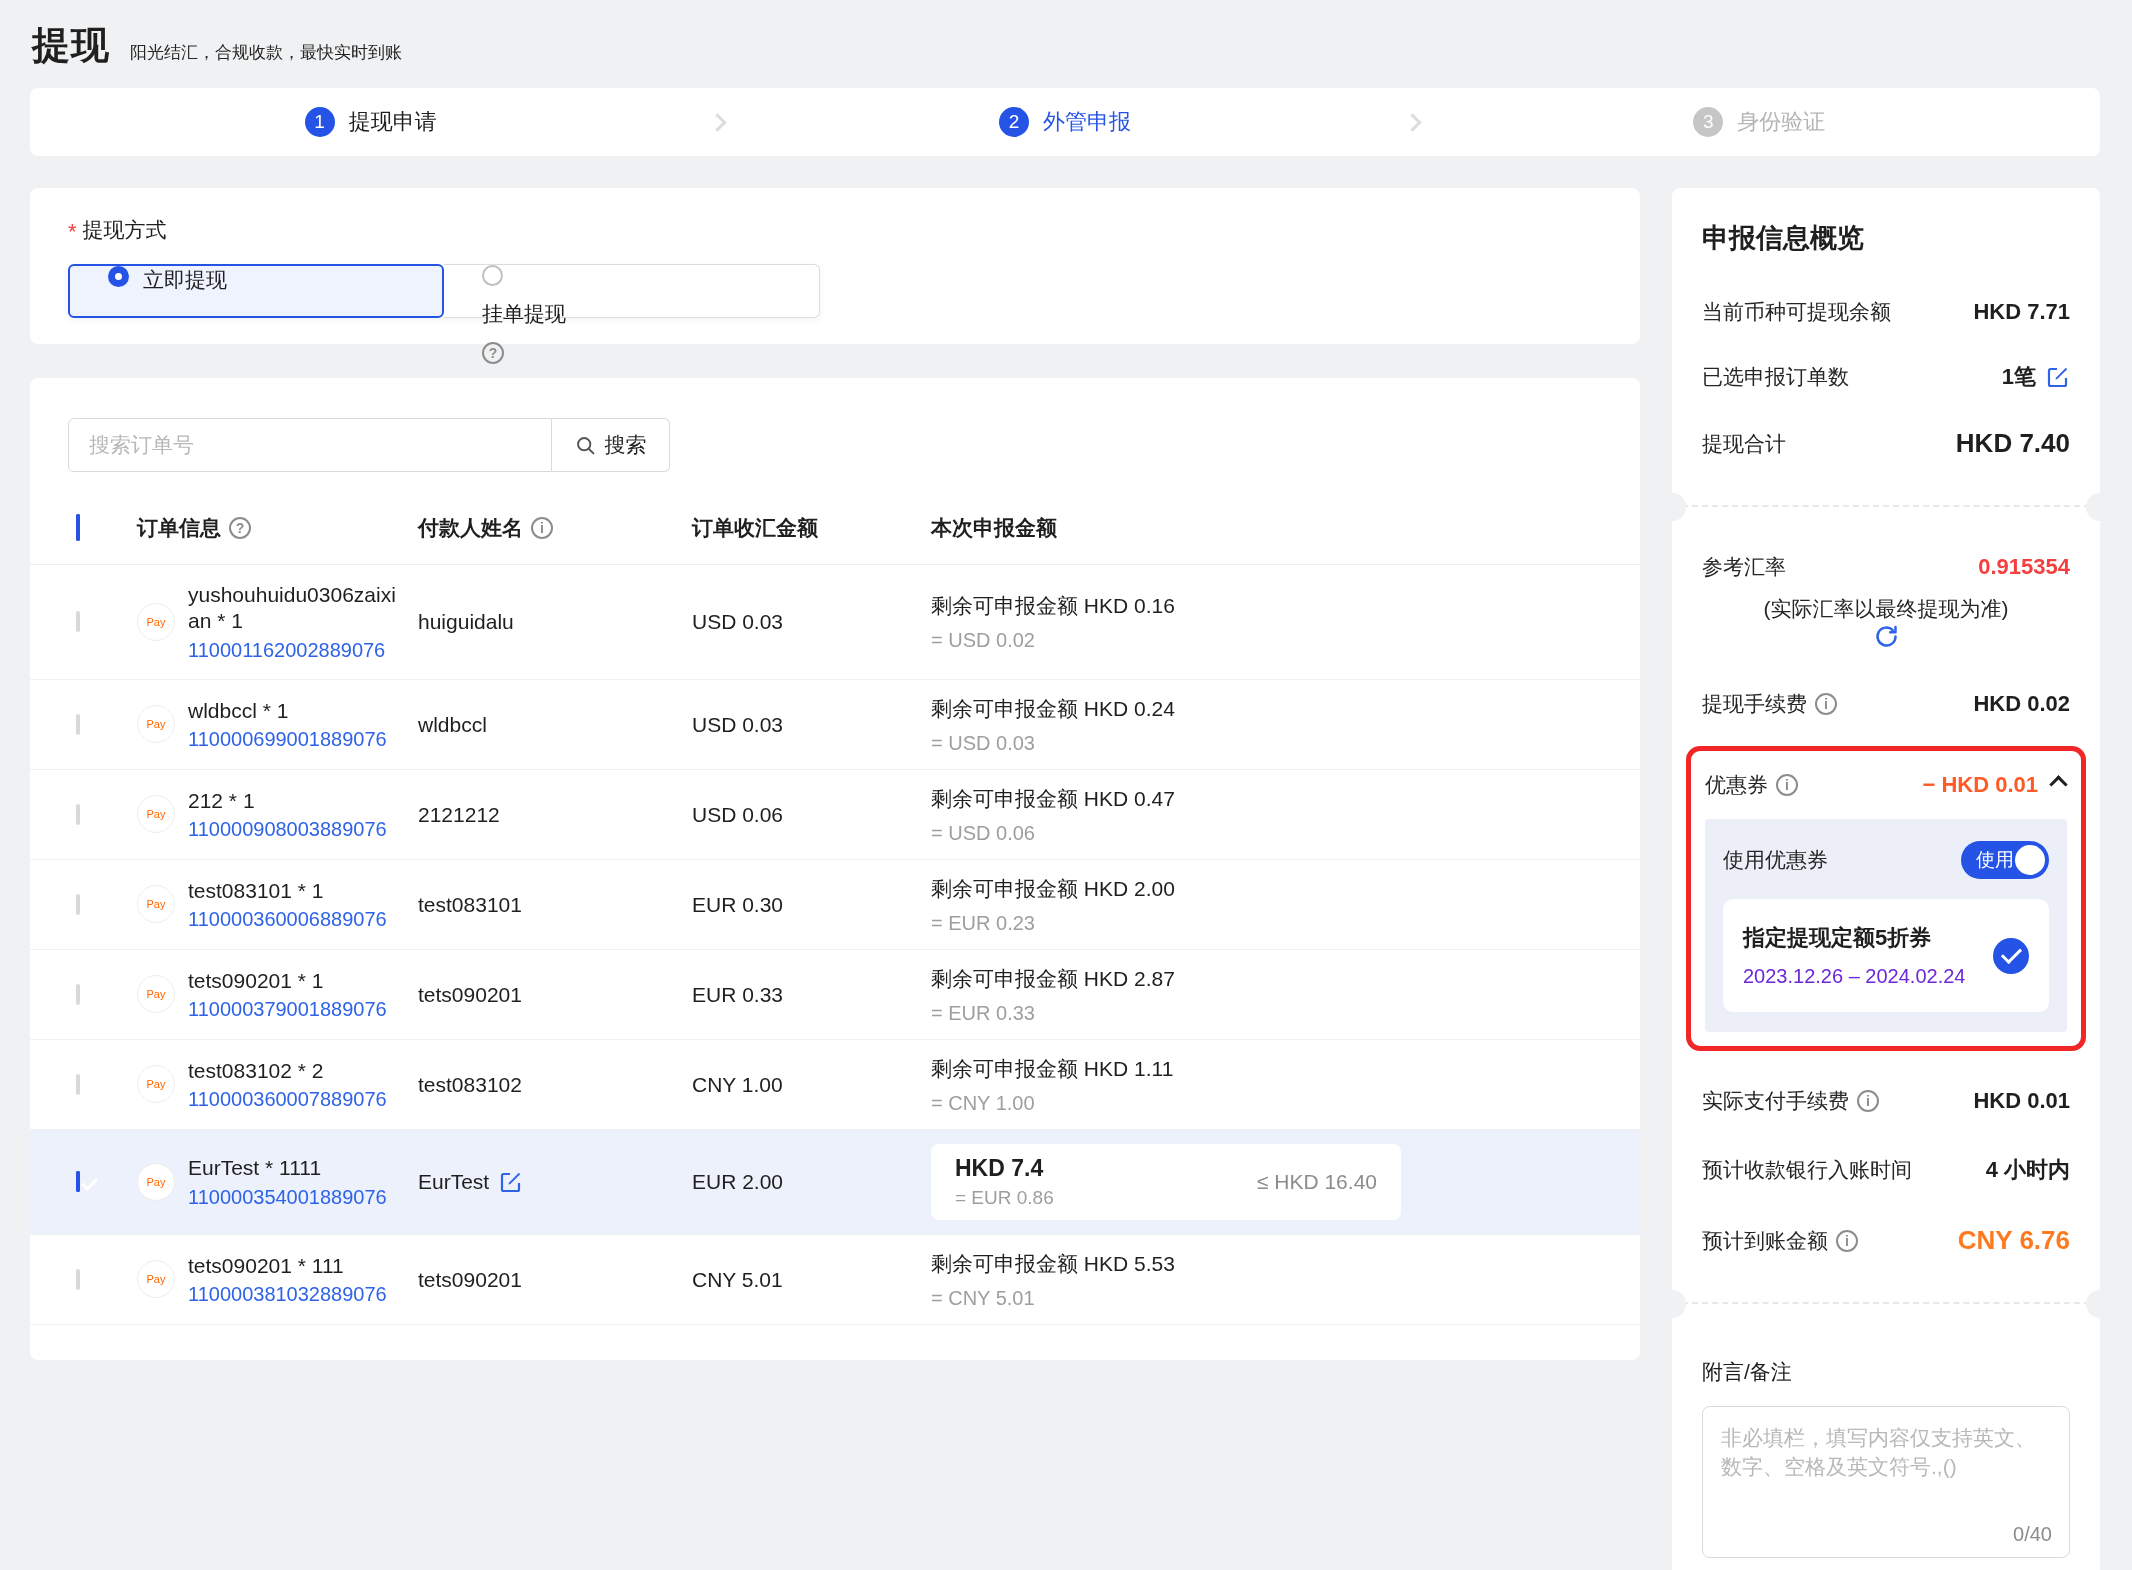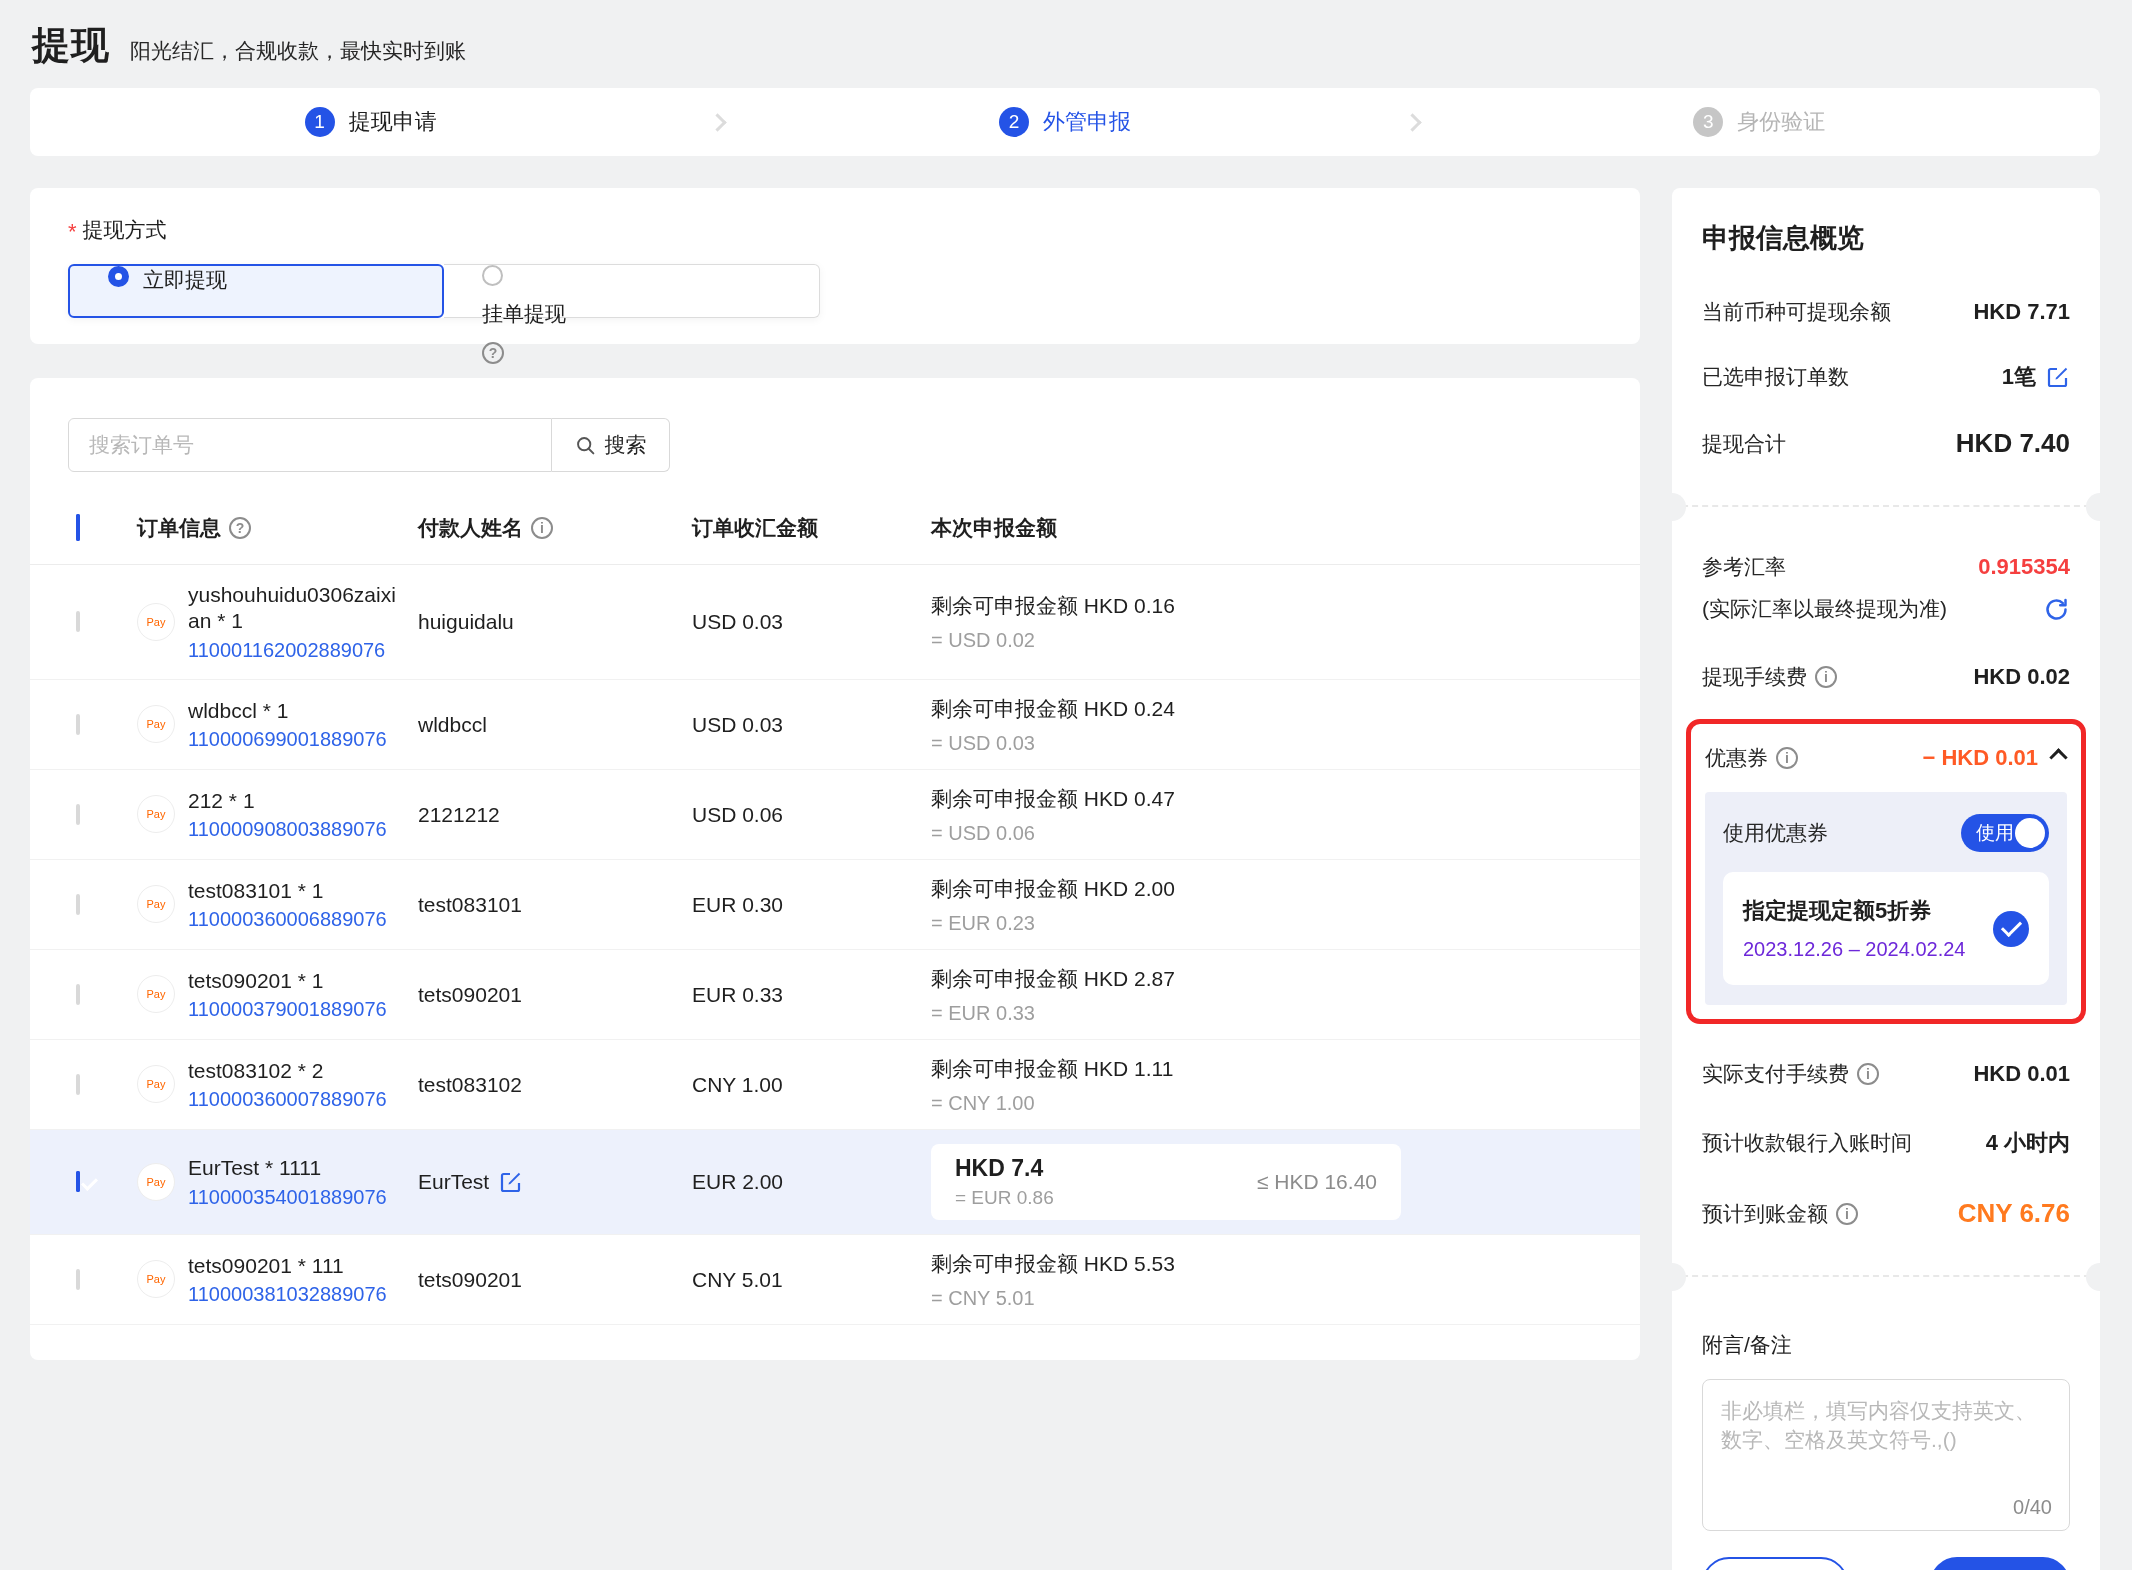--- a/index.html
+++ b/index.html
@@ -3,21 +3,21 @@
 <meta charset="utf-8">
 <style>
   * { box-sizing: border-box; margin: 0; padding: 0; }
   html,body { background:#f0f1f2; }
   body { font-family:"Liberation Sans","DejaVu Sans",sans-serif; color:#1f1f1f; }
   .screen { position:relative; width:2132px; height:1570px; background:#f0f1f2; overflow:hidden; }
 
   
   .page-header { position:absolute; left:32px; top:20px; display:flex; align-items:baseline; gap:20px; }
   .page-title { font-size:38px; font-weight:700; letter-spacing:1px; }
-  .page-subtitle { font-size:21px; color:#262626; }
+  .page-subtitle { font-size:17px; color:#262626; }
 
   
   .steps-card { position:absolute; left:30px; top:88px; width:2070px; height:68px; background:#fff; border-radius:8px; display:flex; align-items:center; }
   .step { flex:1; display:flex; align-items:center; justify-content:center; gap:14px; font-size:22px; cursor:default; }
   .step-circle { width:30px; height:30px; border-radius:50%; display:flex; align-items:center; justify-content:center; color:#fff; font-size:19px; flex-shrink:0; }
   .step.done .step-circle, .step.active .step-circle { background:#2453e6; }
   .step.pending .step-circle { background:#c6c6c6; }
   .step.done { color:#1f1f1f; }
   .step.active { color:#2453e6; }
   .step.pending { color:#b5b5b5; }
@@ -70,21 +70,21 @@
 
   
   .summary-card { position:absolute; left:1672px; top:188px; width:428px; height:1382px; background:#fff; border-radius:8px 8px 0 0; padding:32px 30px 0; }
   .summary-title { font-size:27px; font-weight:700; }
   .sum-row { display:flex; justify-content:space-between; align-items:center; font-size:21px; }
   .sum-label { color:#262626; display:flex; align-items:center; gap:8px; }
   .sum-value { font-weight:700; font-size:22px; display:flex; align-items:center; gap:10px; }
   .sum-value.big { font-size:26px; }
   .sum-value.red { color:#f53f3f; font-weight:600; }
   .sum-value.orange { color:#ff7a1f; font-size:26px; }
-  .mt42 { margin-top:42px; } .mt36 { margin-top:36px; } .mt40 { margin-top:40px; } .mt14 { margin-top:14px; } .mt46 { margin-top:46px; }
+  .mt42 { margin-top:42px; } .mt36 { margin-top:36px; } .mt40 { margin-top:40px; } .mt14 { margin-top:14px;flex-direction:column; } .mt46 { margin-top:46px; }
   .ticket { position:relative; border-top:2px dashed #e8e8e8; margin:46px -30px 0; }
   .ticket::before, .ticket::after { content:''; position:absolute; top:-14px; width:28px; height:28px; border-radius:50%; background:#f0f1f2; }
   .ticket::before { left:-14px; } .ticket::after { right:-14px; }
 
   .highlight-box { border:5px solid #f12727; border-radius:14px; margin:28px -16px 0; padding:20px 14px 14px; }
   .discount { color:#ff5a25; font-weight:600; font-size:22px; }
   .chev-up { width:13px; height:13px; border-left:3px solid #1f1f1f; border-top:3px solid #1f1f1f; transform:rotate(45deg); display:inline-block; margin:6px 2px 0 14px; cursor:pointer; }
   .coupon-panel { background:#edeff8; border-radius:4px; margin-top:20px; padding:22px 18px 20px; }
   .toggle { width:88px; height:38px; border-radius:19px; background:#2453e6; color:#fff; font-size:19px; display:flex; align-items:center; padding-left:15px; position:relative; cursor:pointer; }
   .toggle .knob { position:absolute; right:4px; top:4px; width:30px; height:30px; border-radius:50%; background:#fff; }

